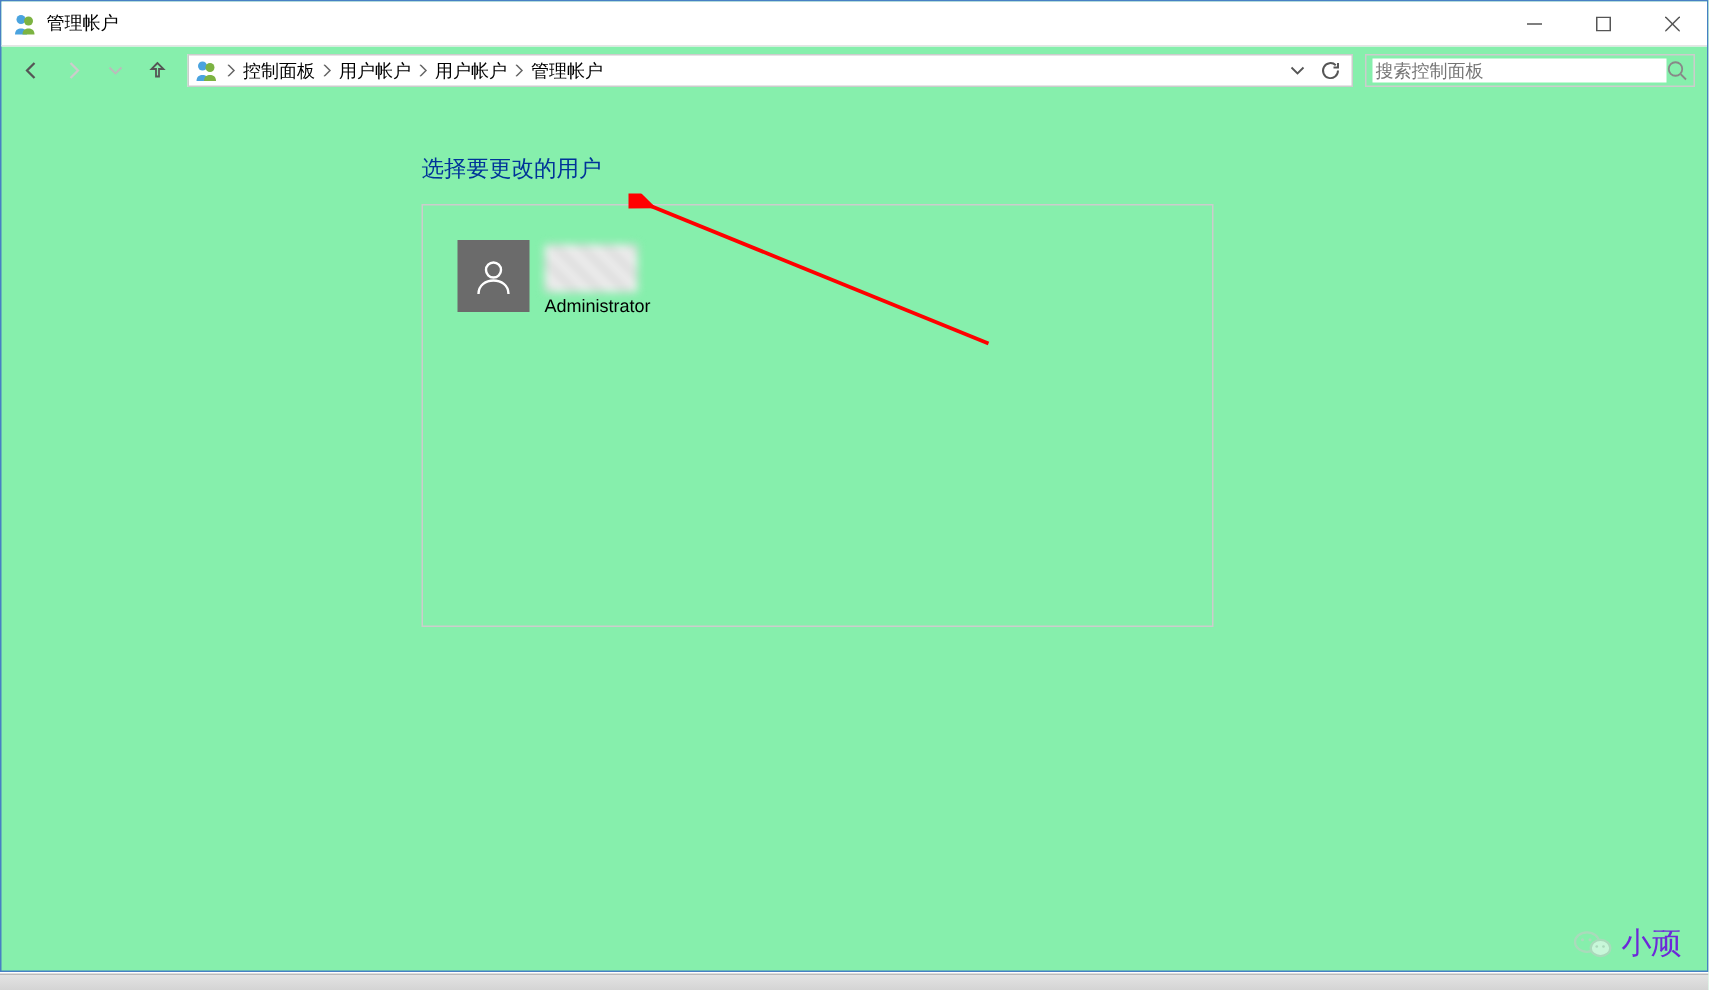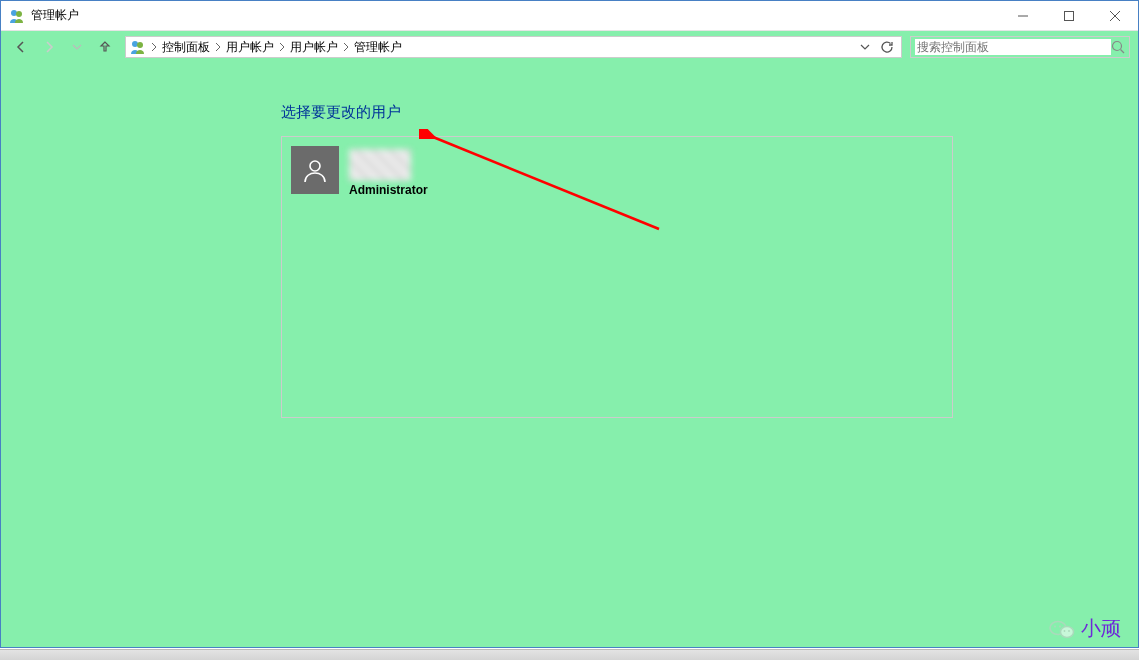--- a/index.html
+++ b/index.html
@@ -135,26 +135,25 @@
   .content {
     position: relative;
     padding: 20px 0 0 280px;
   }
   .heading {
     color: #003399;
     font-size: 15px;
     margin: 20px 0 14px 0;
   }
   .user-box {
-    width: 672px;
+    width: 528px;
     height: 282px;
     border: 1px solid #ccc;
-    padding: 9px;
-    box-sizing: border-box;
-    font-weight: bold;
+    padding: 23px;
+    box-sizing: border-box;
   }
   .user-entry {
     display: flex;
     align-items: flex-start;
     gap: 10px;
   }
   .user-avatar {
     width: 48px;
     height: 48px;
     background: #6b6b6b;

